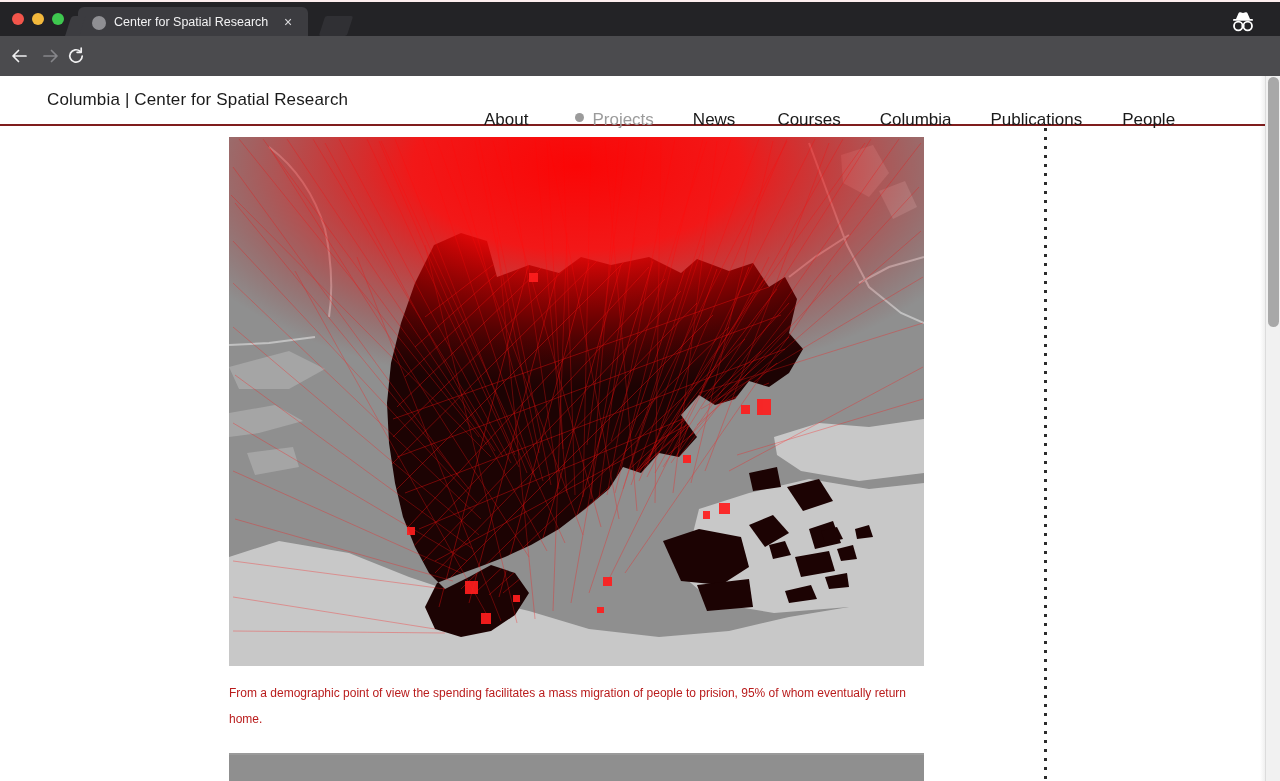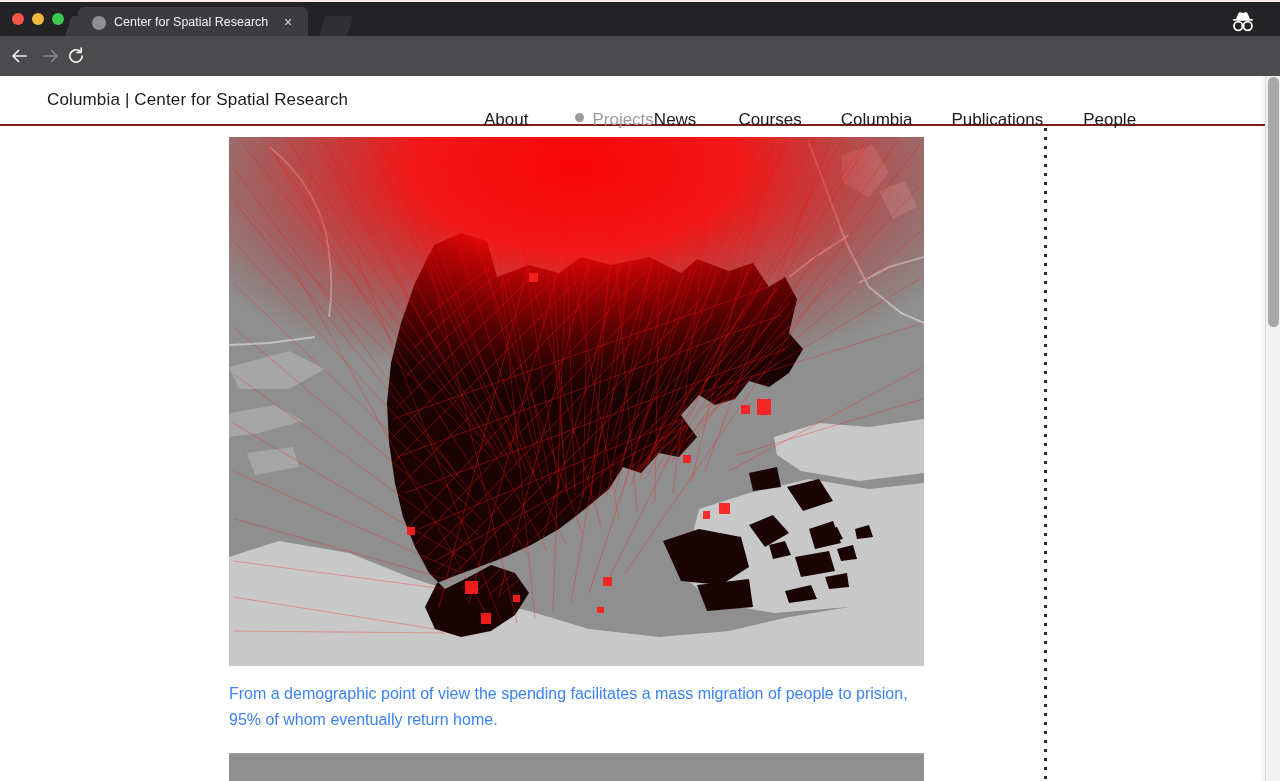--- a/index.html
+++ b/index.html
@@ -174,21 +174,21 @@
     position: absolute; top: 11px; left: 229px;
     width: 695px; height: 529px;
     overflow: hidden;
     background: #8f8f8f;
   }
   #figure-primary svg { display: block; width: 695px; height: 529px; }
 
   #figure-caption {
     position: absolute; top: 555px; left: 229px;
     width: 692px;
-    font-size: 16px; line-height: 25.5px; color: #3b82f6;
+    font-size: 12px; line-height: 25.5px; color: #b91c1c;
   }
 
   #figure-secondary {
     position: absolute; top: 627px; left: 229px;
     width: 695px; height: 78px;
     background: #8f8f8f;
   }
   #figure-secondary-topedge {
     position: absolute; top: 0; left: 0; width: 695px; height: 2px;
     background: #9a9a9a;
@@ -293,21 +293,21 @@
   </div>
 
   <div id="viewport">
 
     <div id="site-nav">
       <div id="site-brand">Columbia | Center for Spatial Research</div>
       <div id="nav-links">
         <a class="nav-link" style="margin-right:47px;">
           <span>About</span>
         </a>
-        <a class="nav-link current" style="">
+        <a class="nav-link current" style="margin-right:39px;">
           <span class="bullet"></span>
           <span>Projects</span>
         </a>
         <a class="nav-link" style="margin-right:42px;">
           <span>News</span>
         </a>
         <a class="nav-link" style="margin-right:39px;">
           <span>Courses</span>
         </a>
         <a class="nav-link" style="margin-right:39px;">

